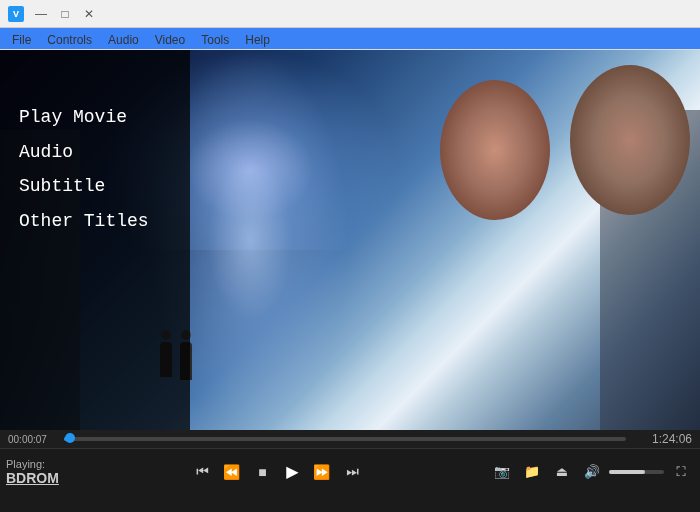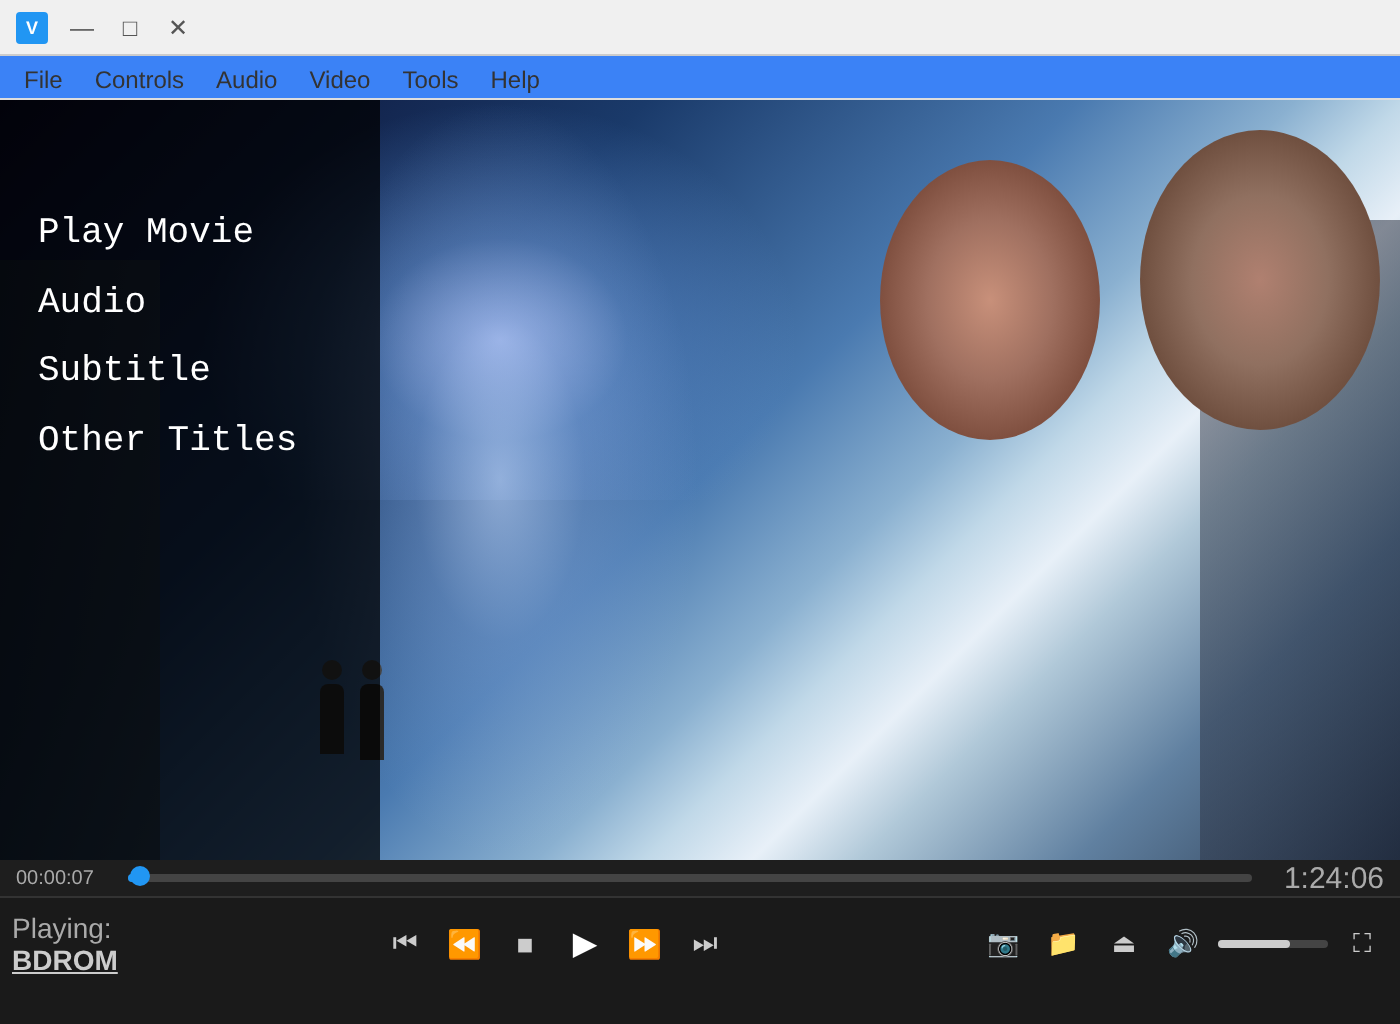--- a/index.html
+++ b/index.html
@@ -157,21 +157,21 @@
       left: 1%;
       top: -4px;
       width: 10px;
       height: 10px;
       background: #2196f3;
       border-radius: 50%;
       transform: translateX(-50%);
     }
     #time-end {
       color: #aaa;
-      font-size: 15px;
+      font-size: 12px;
       min-width: 60px;
       text-align: right;
     }
 
     
     #controls-bar {
       height: 46px;
       background: #1a1a1a;
       display: flex;
       align-items: center;
@@ -273,21 +273,21 @@
     }
 
     
     #playing-label {
       display: flex;
       flex-direction: column;
       min-width: 60px;
     }
     #playing-text {
       color: #aaa;
-      font-size: 14px;
+      font-size: 11px;
     }
     #playing-source {
       color: #ccc;
       font-size: 14px;
       font-weight: bold;
       text-decoration: underline;
     }
 
     
     .building-left {

